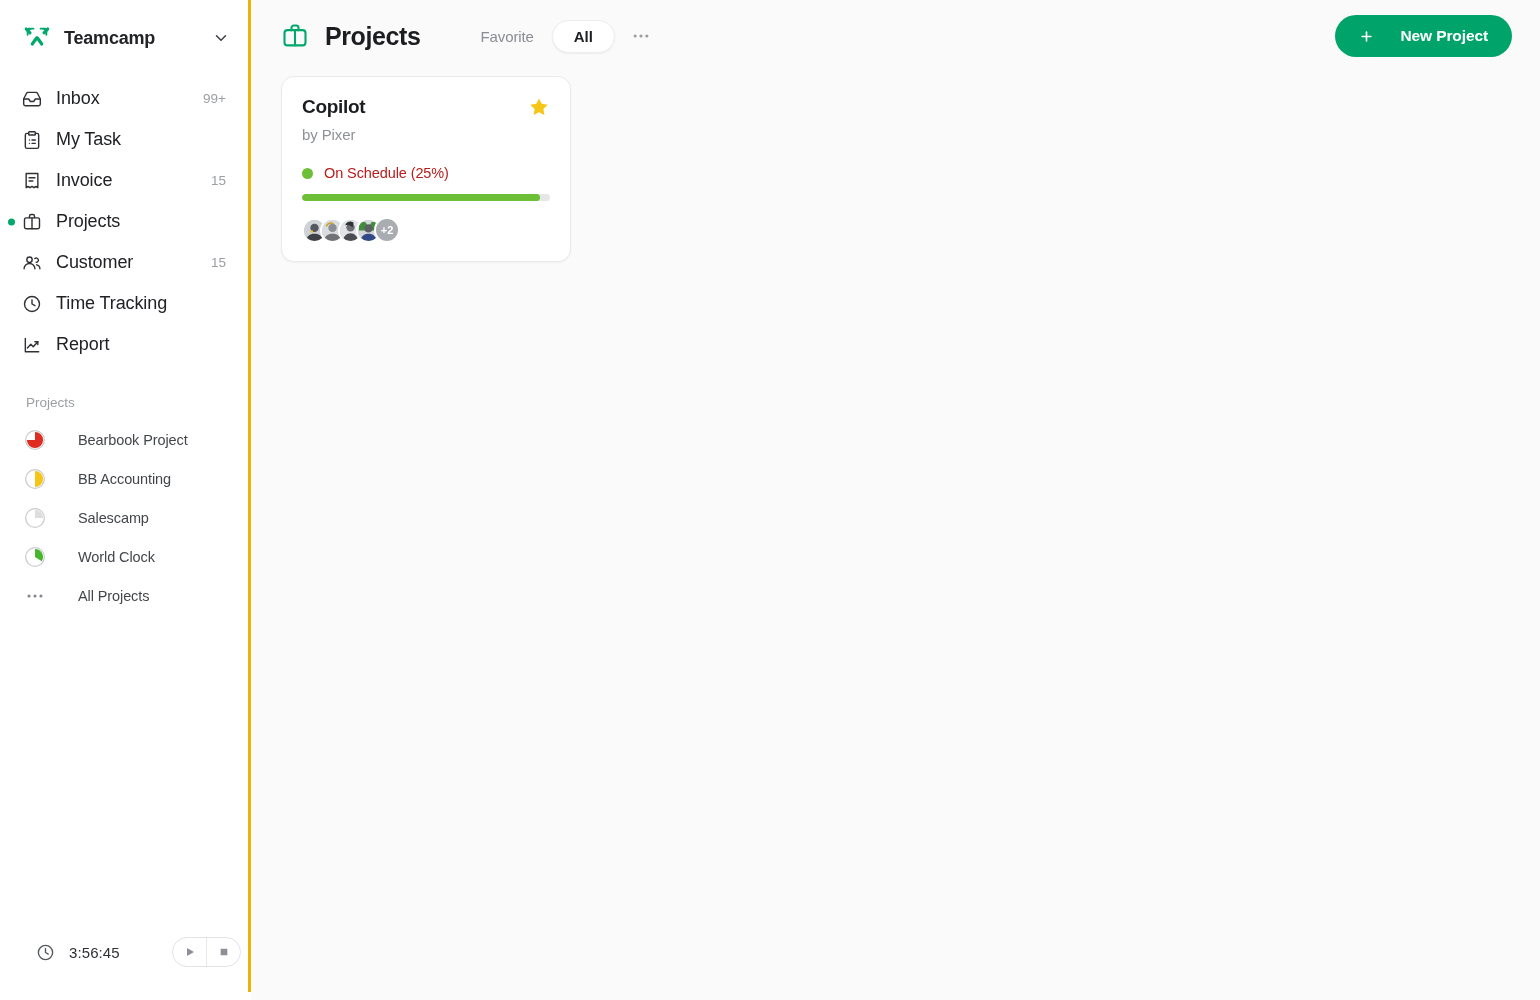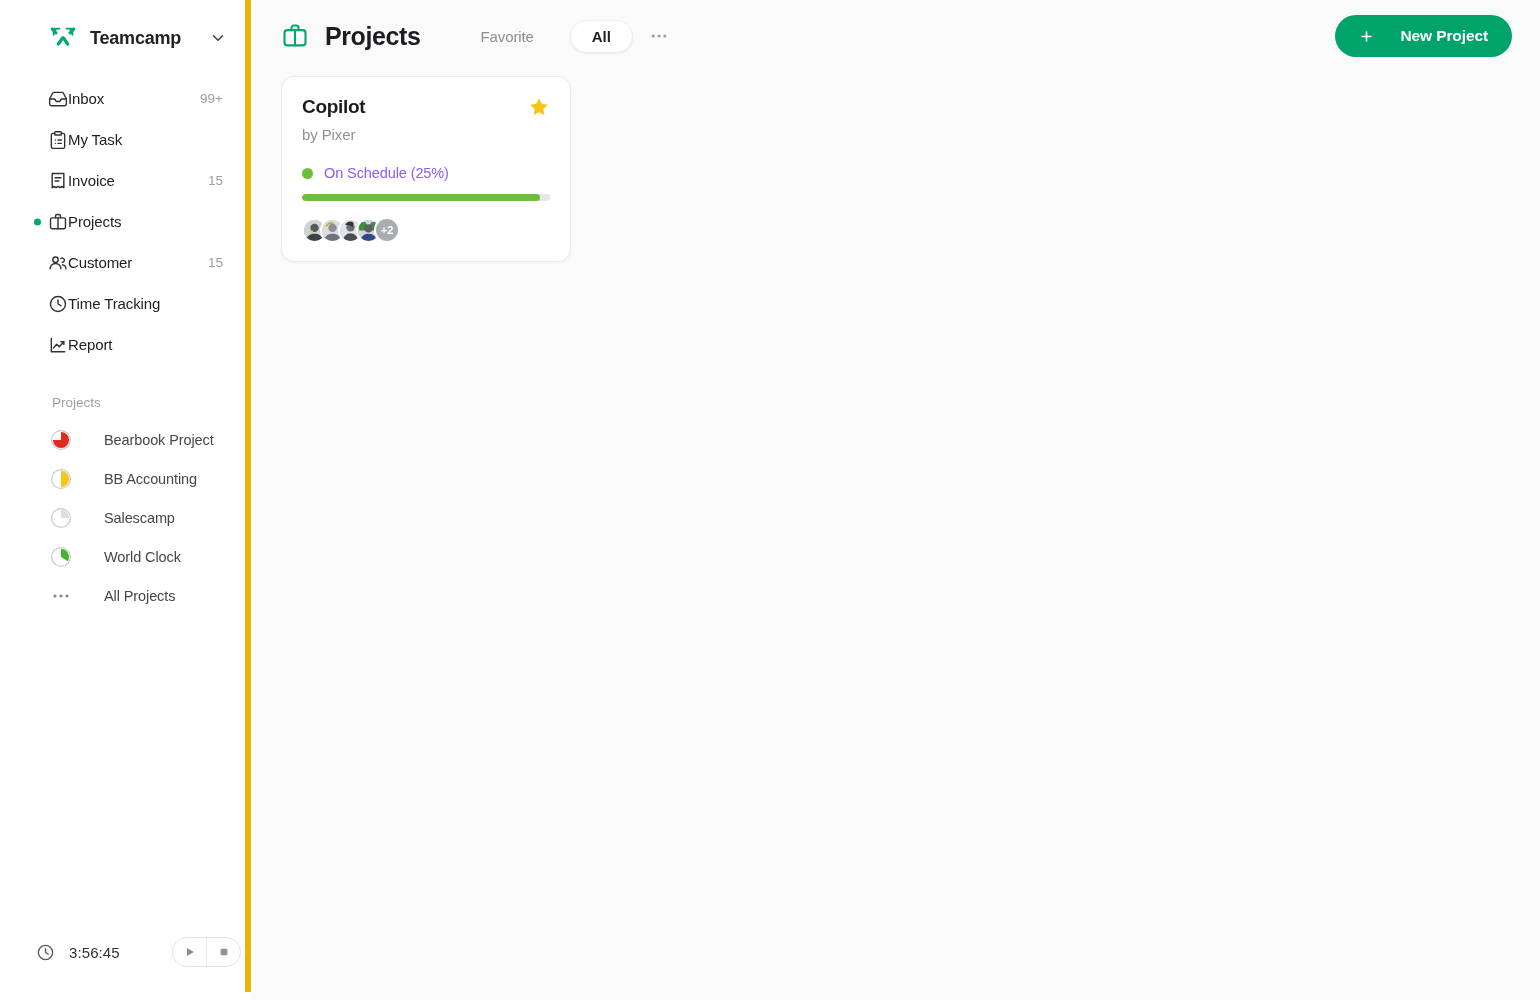--- a/index.html
+++ b/index.html
@@ -8,24 +8,23 @@
     font-family: "Liberation Sans", sans-serif;
     background: #ffffff;
     overflow: hidden;
   }
   .app { display: flex; width: 1540px; height: 1000px; }
 
   
   .sidebar {
     width: 251px; height: 992px;
     background: #ffffff;
-    border-right: 6px solid #eab308;
+    border-right: 3px solid #eab308;
     position: relative;
     flex: 0 0 251px;
-    padding-left: 26px;
   }
   .brand {
     display: flex; align-items: center;
     height: 76px; padding: 0 18px 0 22px;
   }
   .brand-logo { width: 30px; height: 30px; flex: 0 0 30px; }
   .brand-name {
     font-size: 18px; font-weight: bold; color: #222326;
     margin-left: 12px; letter-spacing: -0.2px;
   }
@@ -38,21 +37,21 @@
     height: 41px; padding: 0 22px 0 22px;
     cursor: pointer;
   }
   .nav-dot {
     position: absolute; left: 8px; top: 50%; transform: translateY(-50%);
     width: 7px; height: 7px; border-radius: 50%;
     background: #00a86b;
   }
   .nav-icon { width: 20px; height: 20px; flex: 0 0 20px; color: #2f3135; }
   .nav-label {
-    font-size: 15px; color: #212226; 
+    font-size: 18px; color: #212226; margin-left: 14px;
     letter-spacing: -0.1px;
   }
   .nav-badge {
     margin-left: auto; font-size: 13.5px; color: #9b9ea3;
   }
 
   .section-head {
     font-size: 13.5px; color: #9b9ea3;
     padding: 30px 22px 10px 26px;
   }
@@ -99,21 +98,21 @@
   .topbar {
     height: 72px; flex: 0 0 72px;
     display: flex; align-items: center;
     padding: 0 28px 0 30px;
   }
   .page-icon { width: 28px; height: 28px; flex: 0 0 28px; color: #00a86b; }
   .page-title {
     font-size: 25px; font-weight: bold; color: #1c1d21;
     margin-left: 16px; letter-spacing: -0.4px;
   }
-  .tabs { display: flex; align-items: center; margin-left: 44px; gap: 20px; }
+  .tabs { display: flex; align-items: center; margin-left: 44px; gap: 2px; }
   .tab {
     font-size: 15px; color: #8a8d93; padding: 8px 16px;
     border-radius: 18px; cursor: pointer; letter-spacing: -0.1px;
   }
   .tab.active {
     background: #ffffff; color: #1d1e22; font-weight: bold;
     border: 1px solid #ededed;
     box-shadow: 0 1px 2px rgba(0,0,0,0.06);
     padding: 7px 21px;
   }
@@ -147,21 +146,21 @@
   }
   .card-top { display: flex; align-items: flex-start; }
   .card-title {
     font-size: 19px; font-weight: bold; color: #1b1c20;
     letter-spacing: -0.3px;
   }
   .star-icon { margin-left: auto; width: 22px; height: 22px; cursor: pointer; }
   .card-sub { font-size: 15px; color: #8e9197; margin-top: 8px; letter-spacing: -0.1px; }
   .card-status { display: flex; align-items: center; margin-top: 22px; }
   .status-dot { width: 11px; height: 11px; border-radius: 50%; background: #6cbf36; flex: 0 0 11px; }
-  .status-text { font-size: 14.5px; color: #8b5cf6; margin-left: 11px; letter-spacing: -0.1px; }
+  .status-text { font-size: 14.5px; color: #b91c1c; margin-left: 11px; letter-spacing: -0.1px; }
   .progress-track {
     margin-top: 13px; height: 7px; border-radius: 4px;
     background: #e7e7e7; overflow: hidden;
   }
   .progress-fill { height: 7px; border-radius: 4px; background: #6cbf36; }
   .avatars { display: flex; align-items: center; margin-top: 16px; }
   .avatar {
     width: 25px; height: 25px; border-radius: 50%;
     border: 2px solid #fff; margin-left: -7px;
     overflow: hidden; flex: 0 0 25px;

